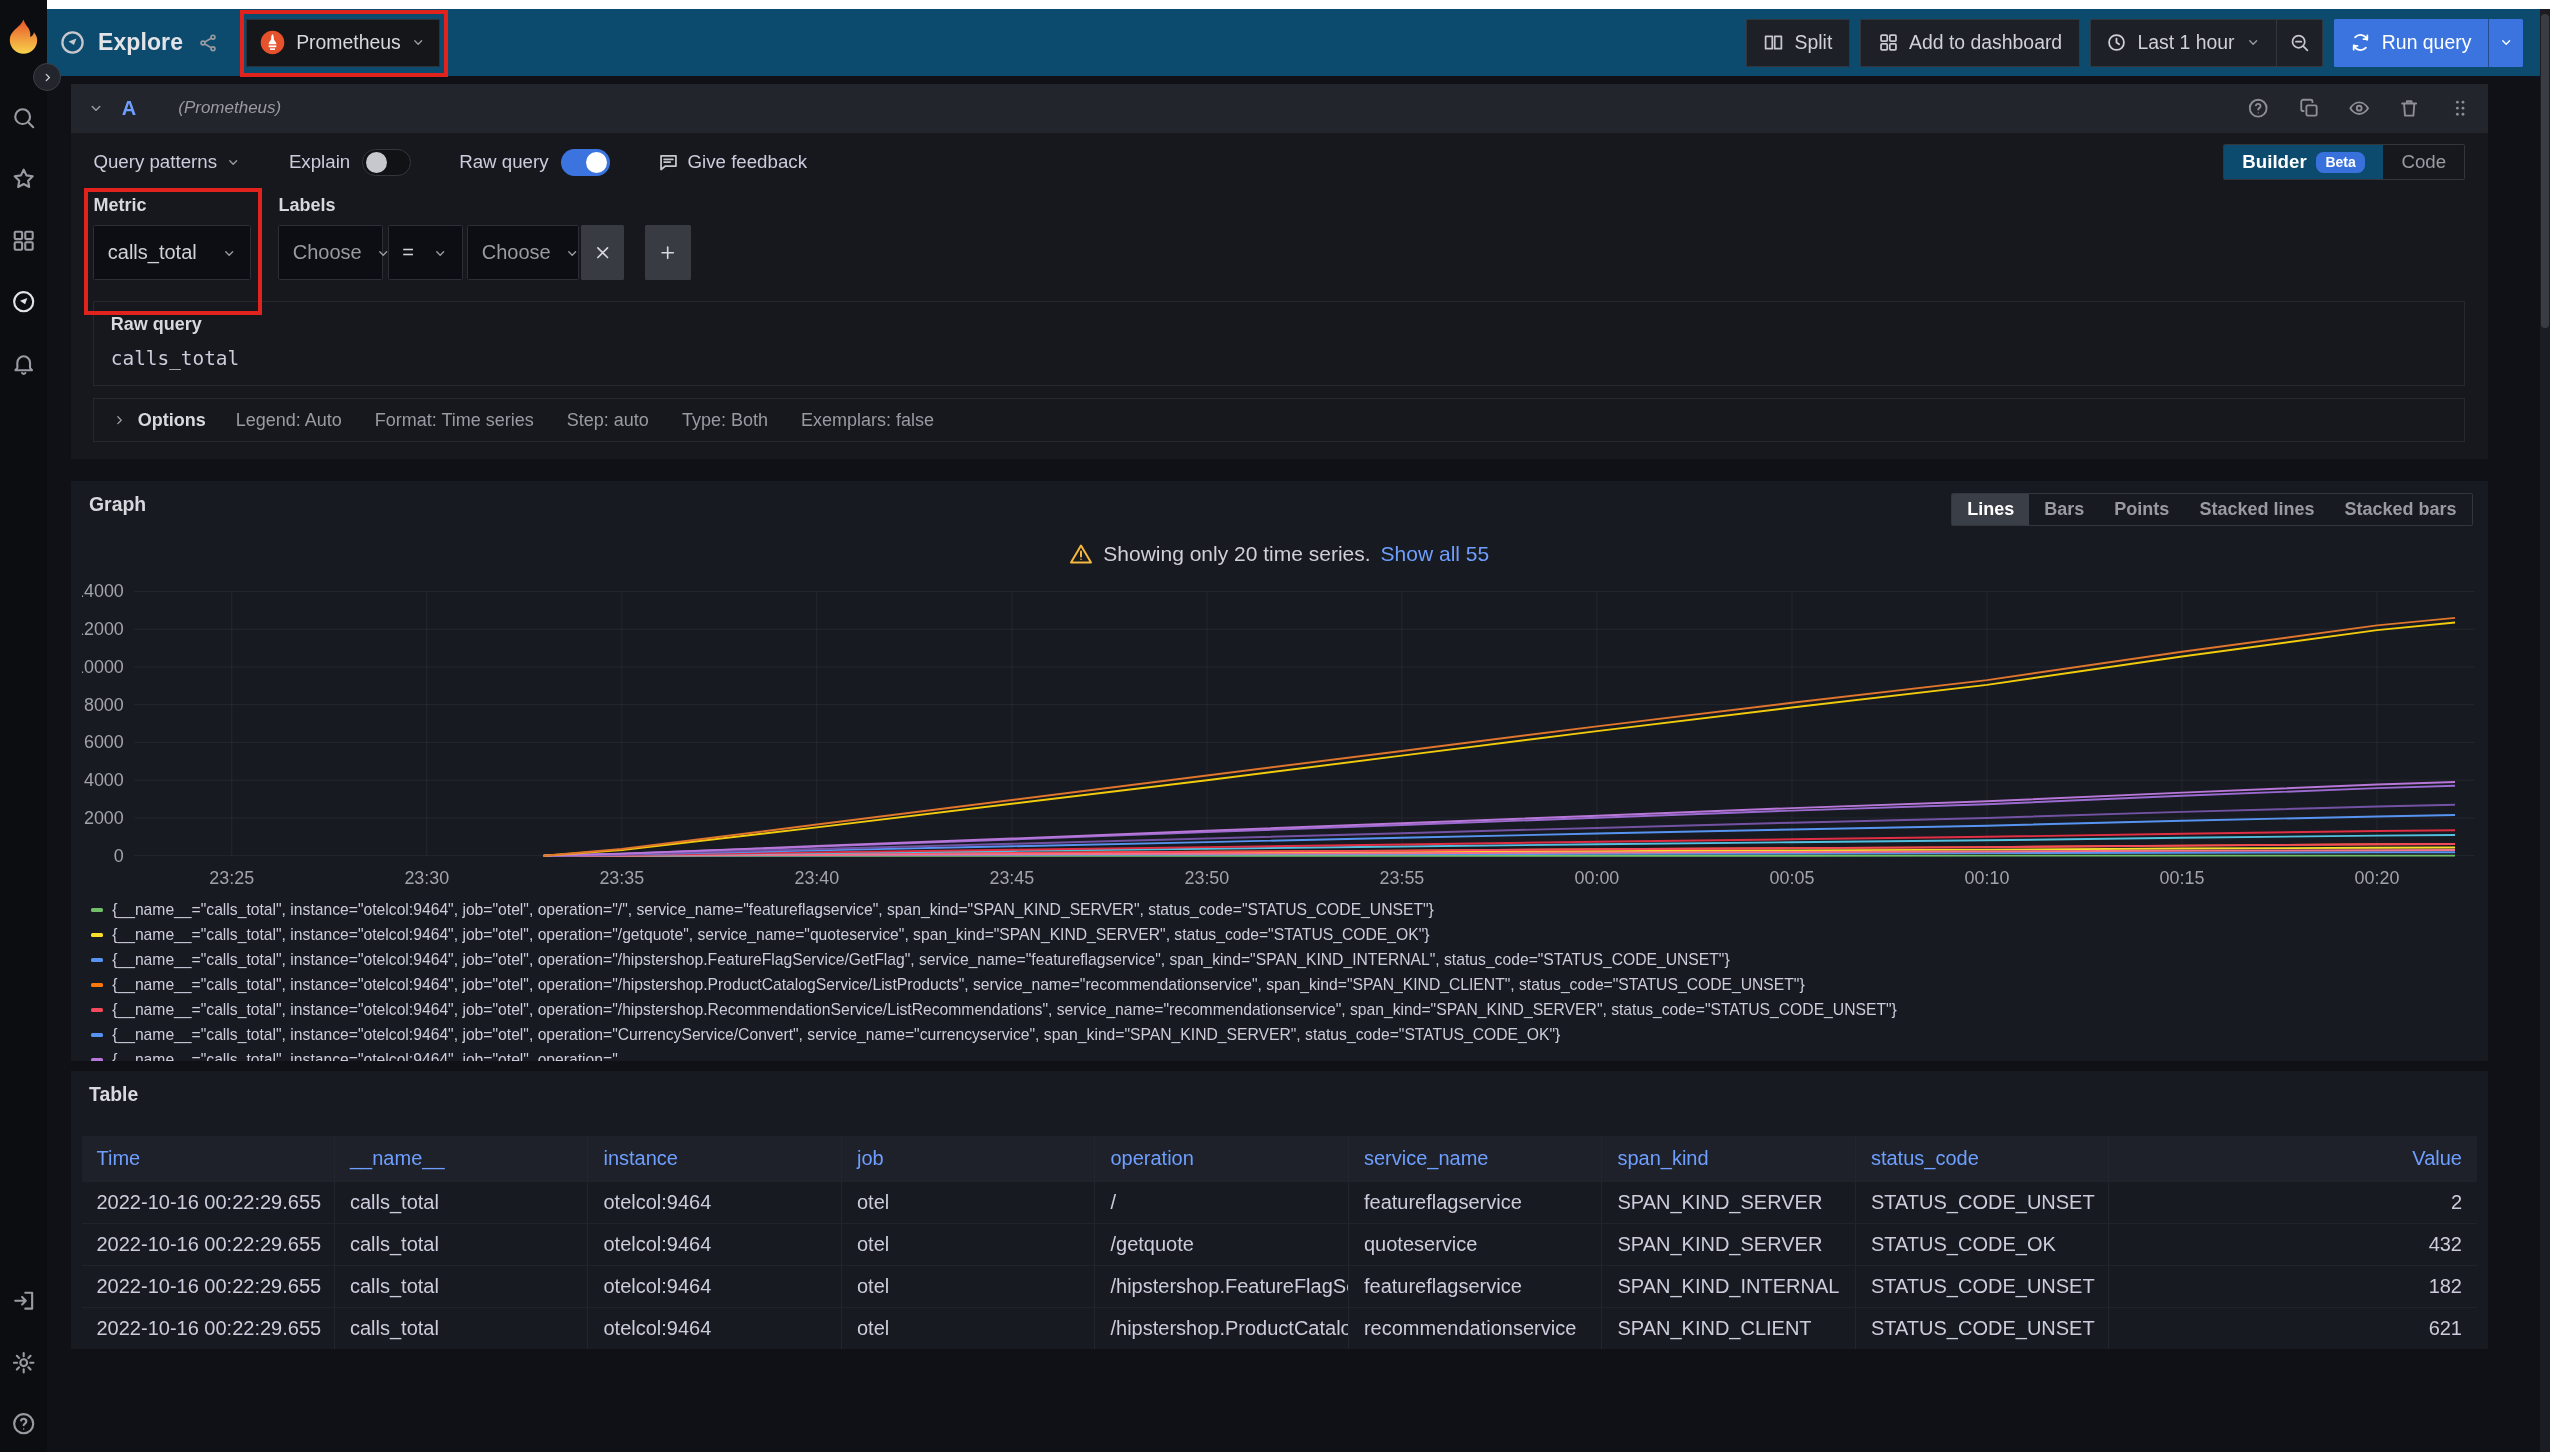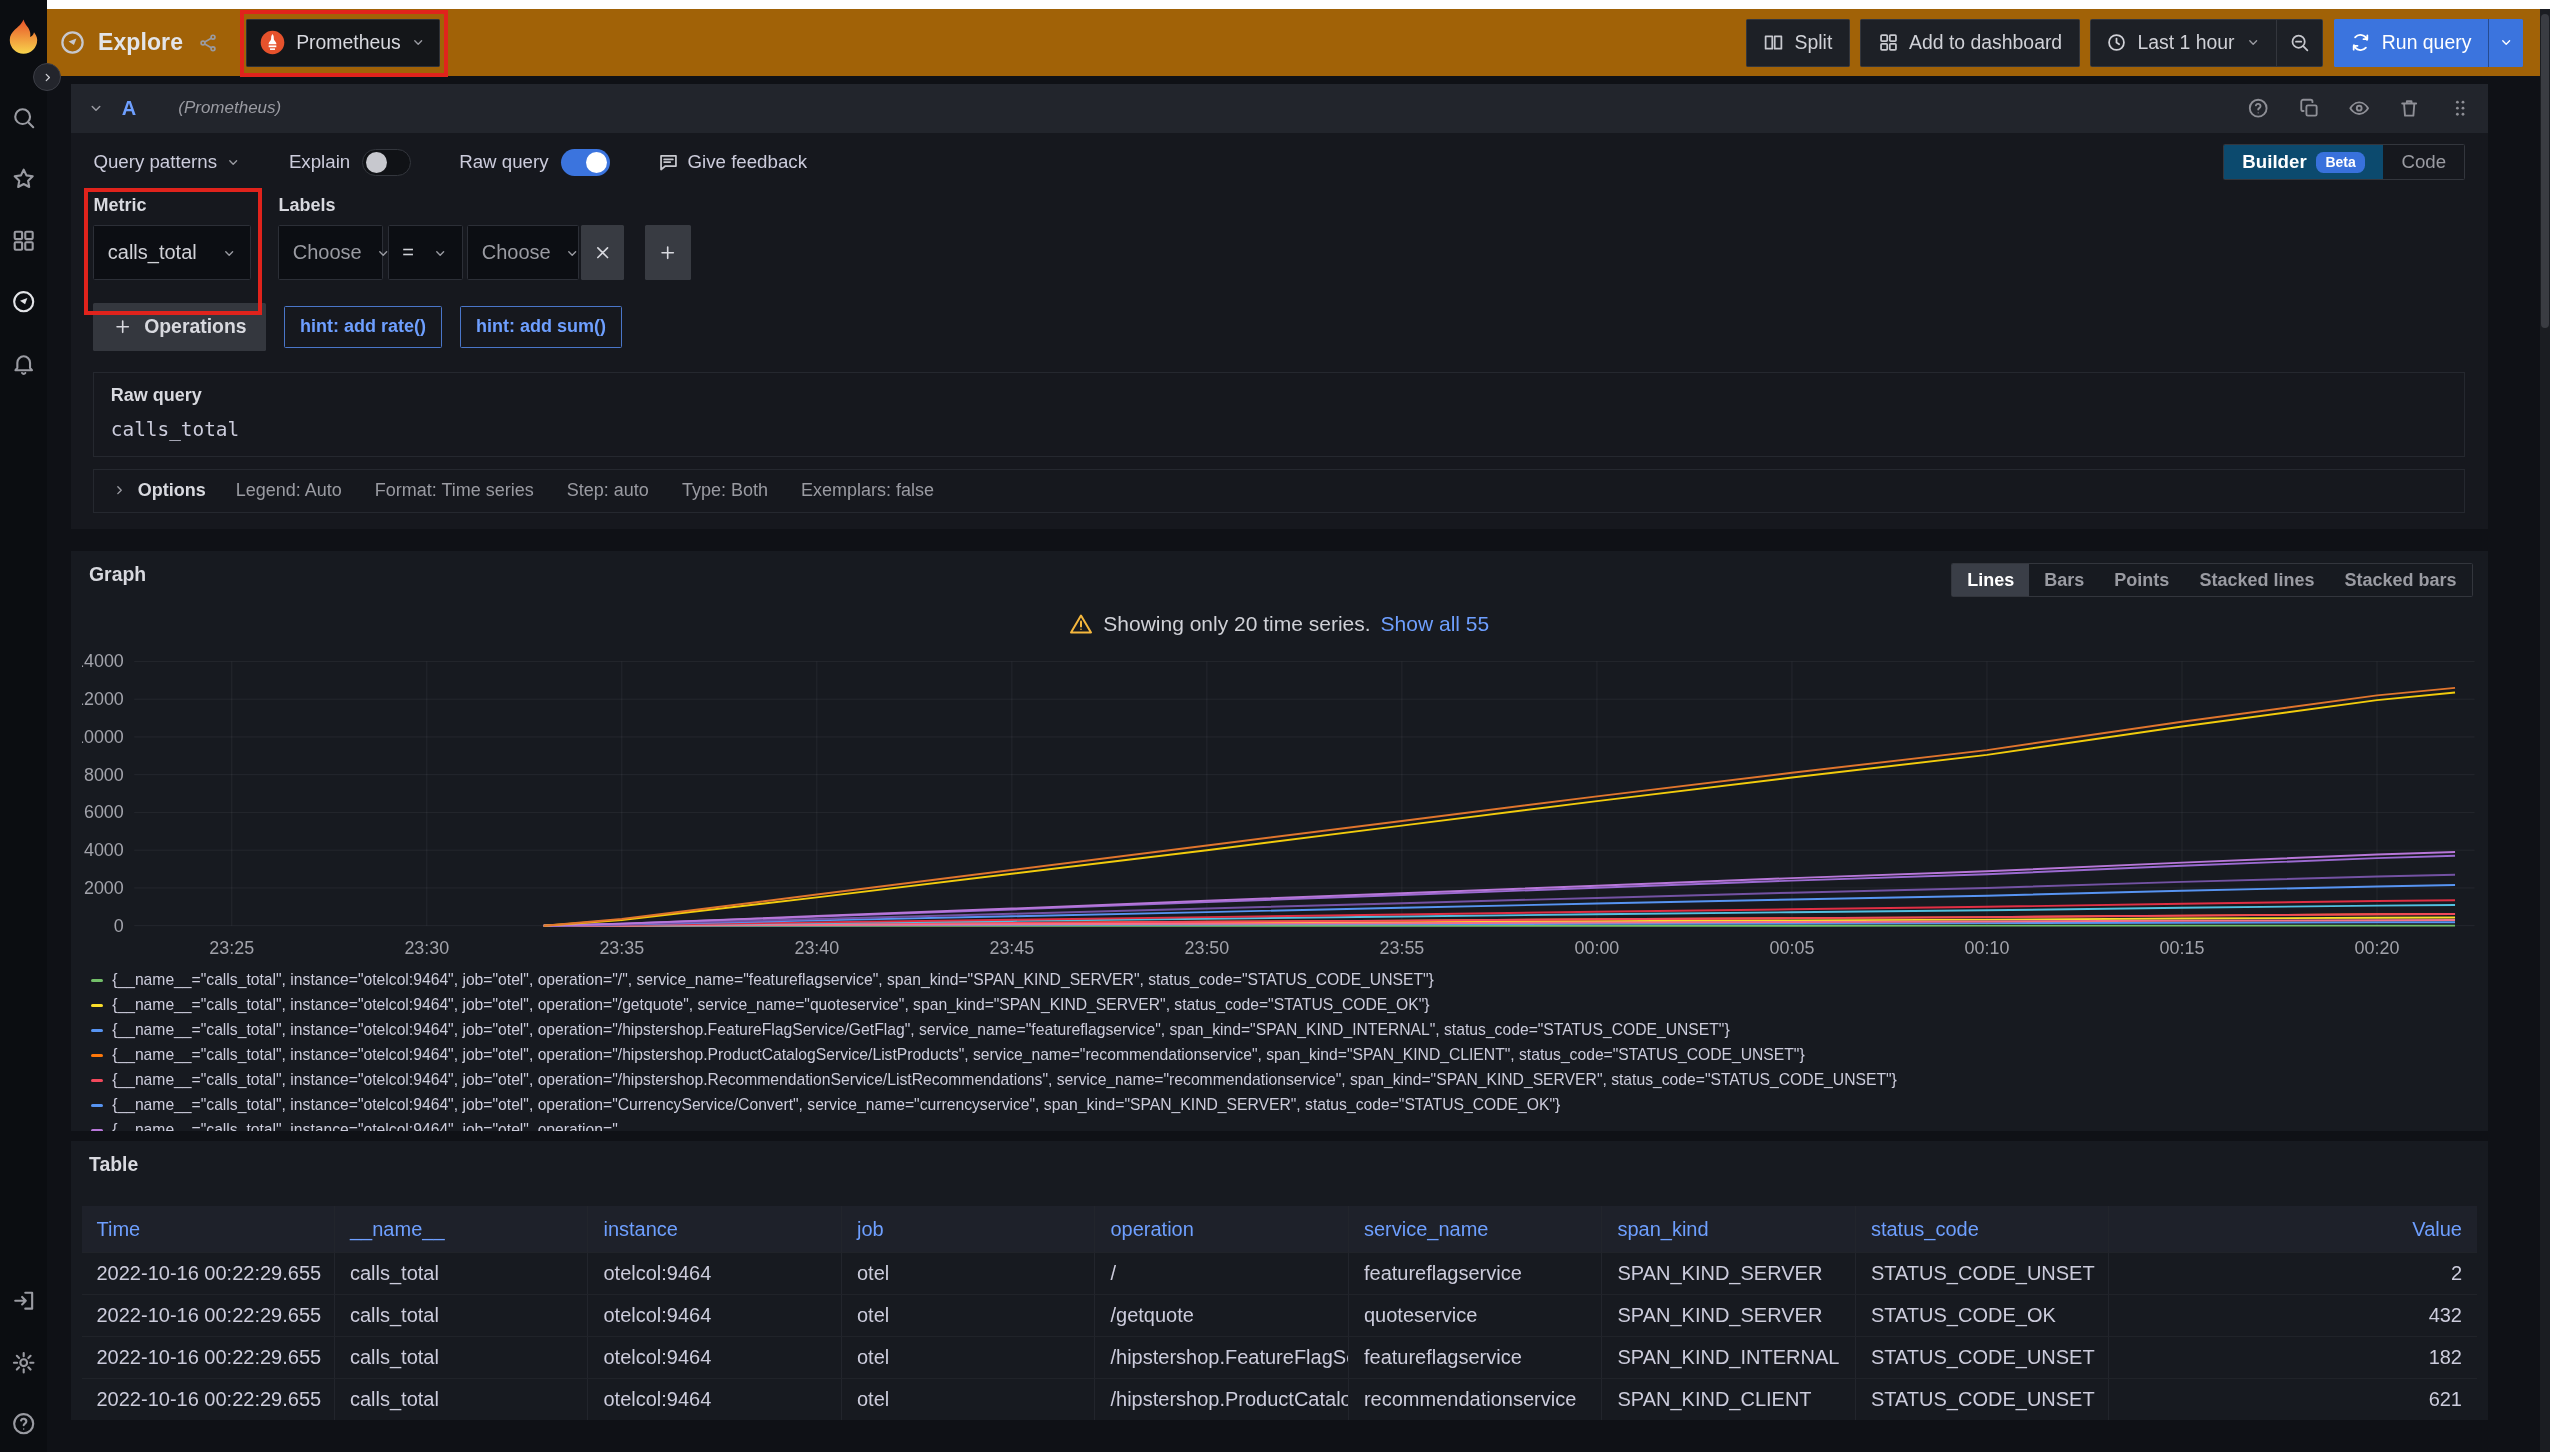--- a/index.html
+++ b/index.html
@@ -18,21 +18,21 @@
   .side-bottom { bottom:16.4px; }
   .side-item { width:25.4px; height:25.4px; color:#9a9ba2; cursor:pointer; }
   .side-item.active { color:#e3e4e8; }
   .side-item svg { width:25.4px; height:25.4px; }
   .expand-btn { position:absolute; left:33px; top:63px; width:28px; height:28px; border-radius:50%;
     background:#23252c; border:0.7px solid #3c3e46; color:#d0d1d7; z-index:6;
     display:flex; align-items:center; justify-content:center; cursor:pointer; }
   .expand-btn svg { width:15px; height:15px; }
 
   
-  .topbar { position:absolute; left:47px; top:9px; right:10.5px; height:67px; background:#a16207;
+  .topbar { position:absolute; left:47px; top:9px; right:10.5px; height:67px; background:#0c4a6e;
     display:flex; align-items:center; justify-content:space-between; padding:0 16.4px 0 12px; z-index:1; }
   .tb-left { display:flex; align-items:center; gap:12px; }
   .tb-title { font-size:23px; font-weight:600; color:#e3e4e8; letter-spacing:0.1px; }
   .icon-btn { color:#9a9ba2; display:flex; align-items:center; }
   .tb-compass { color:#c7c8ce; width:27px; height:27px; }
   .tb-share { width:20px; height:20px; margin-left:3px; cursor:pointer;}
   .ds-picker { margin-left:16.4px; height:48px; min-width:158px; display:flex; align-items:center; gap:9.7px;
     background:#141619; border:0.7px solid #2e3138; border-radius:1.5px; padding:0 12px; cursor:pointer; }
   .ds-name { font-size:19.4px; color:#d8d9df; }
   .chev { width:16.4px; height:16.4px; color:#9a9ba2; flex:none; }
@@ -398,32 +398,20 @@
               </button>
               <button class="sq-btn plus-btn">
                 <svg class="stroke" viewBox="0 0 24 24">
                     <path d="M12 5v14M5 12h14"></path>
                   </svg>
               </button>
             </div>
           </div>
         </div>
 
-        <div class="ops-row">
-          <button class="btn-gray">
-            <svg class="stroke" viewBox="0 0 24 24">
-                <path d="M12 5v14M5 12h14"></path>
-              </svg>
-            <span>Operations</span>
-          </button>
-          <div id="hints" style="display:flex;gap:18px">
-              <button class="hint-btn">hint: add rate()</button>
-              <button class="hint-btn">hint: add sum()</button>
-            </div>
-        </div>
 
         <div class="rawq-box">
           <div class="rawq-label">Raw query</div>
           <div class="rawq-code">calls_total</div>
         </div>
 
         <div class="options-box">
           <div class="options-head">
             <svg class="stroke" viewBox="0 0 24 24">
                 <path d="M10 7l5 5-5 5"></path>

